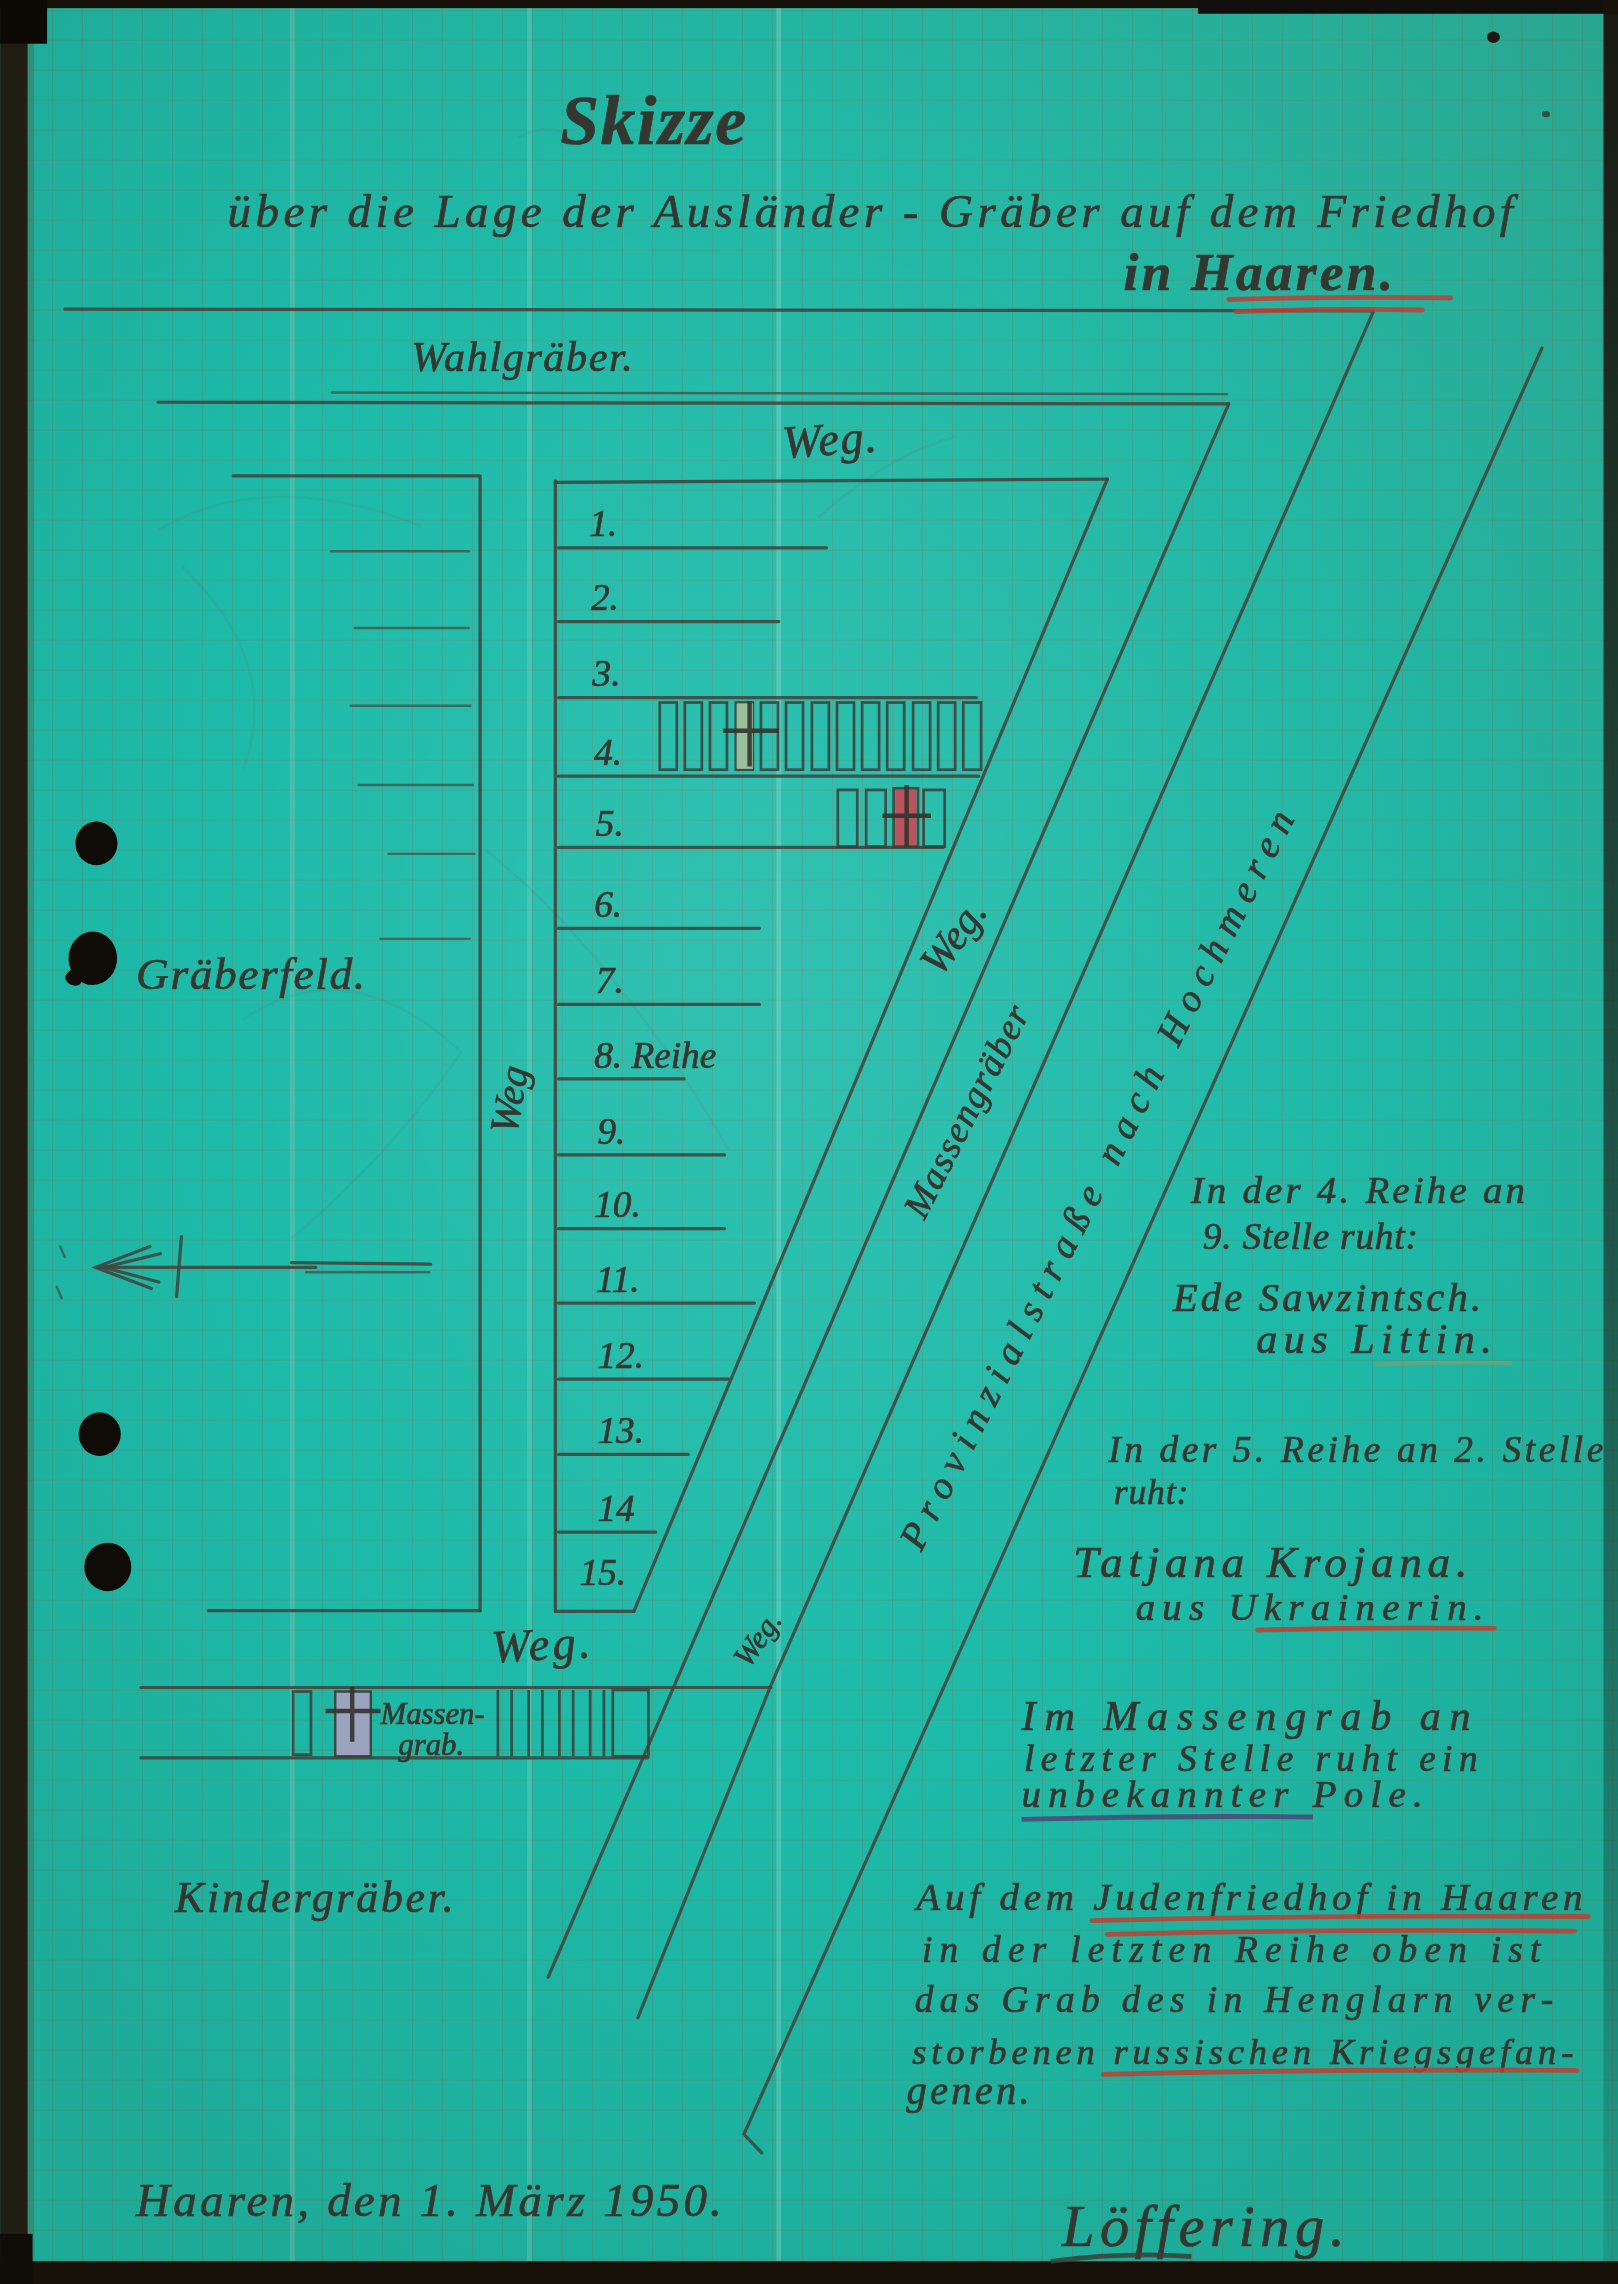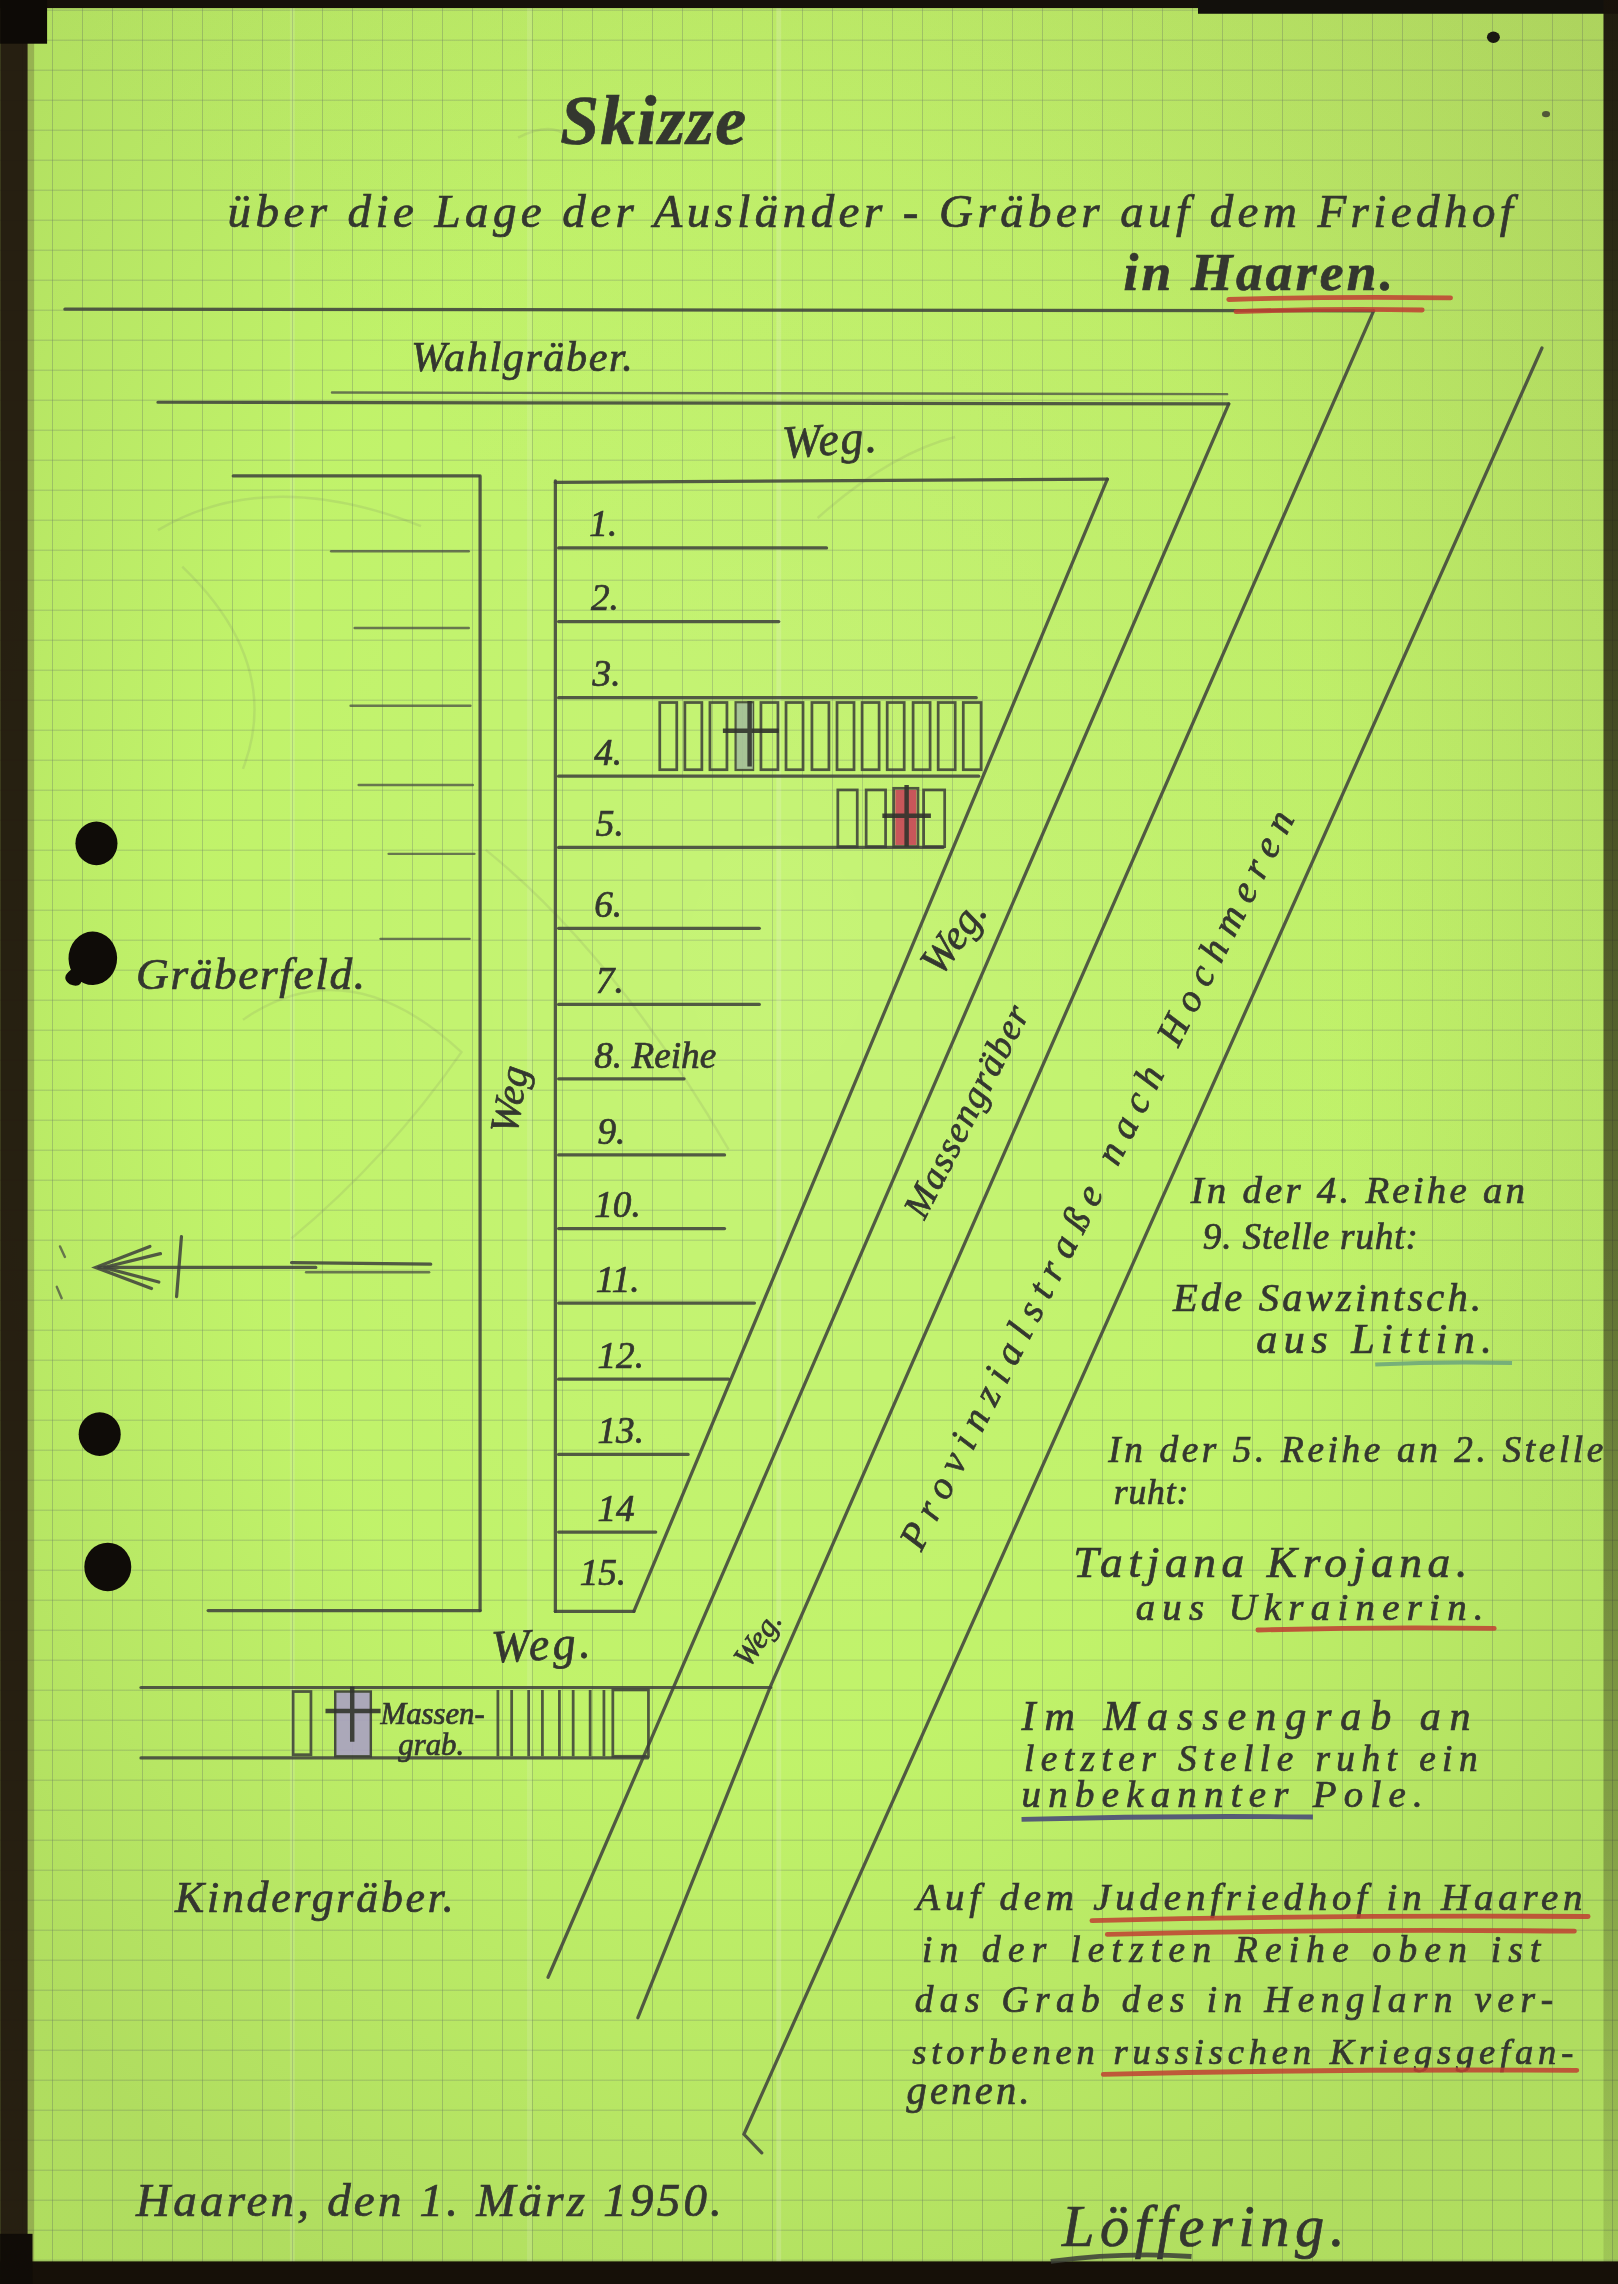--- a/index.html
+++ b/index.html
@@ -1,16 +1,16 @@
 <!DOCTYPE html>
 <html style="font-size:13px"><head>
 <meta charset="utf-8">
 <style>
 html,body{margin:0;padding:0;}
-#page{position:relative;width:1619px;height:2284px;background:#bef264;overflow:hidden;font-family:"Liberation Serif",serif;}
+#page{position:relative;width:1619px;height:2284px;background:#14b8a6;overflow:hidden;font-family:"Liberation Serif",serif;}
 #grid{position:absolute;left:0;top:0;width:1619px;height:2284px;
 background-image:
 repeating-linear-gradient(to right, rgba(104,122,96,0.36) 0px, rgba(104,122,96,0.36) 1.5px, rgba(0,0,0,0) 1.3px, rgba(0,0,0,0) 30px),
 repeating-linear-gradient(to bottom, rgba(104,122,96,0.36) 0px, rgba(104,122,96,0.36) 1.5px, rgba(0,0,0,0) 1.3px, rgba(0,0,0,0) 30px);
 background-position:22px 9.7px;}
 #vign{position:absolute;left:0;top:0;width:1619px;height:2284px;
 background:linear-gradient(225deg, rgba(150,130,80,0.10), rgba(150,130,80,0.0) 42%), radial-gradient(ellipse 1052px 1457px at 48% 42%, rgba(255,255,250,0.13) 0%, rgba(255,255,250,0.04) 55%, rgba(90,92,66,0.14) 100%);}
 svg{position:absolute;left:0;top:0;}
 .p{stroke:#41443c;stroke-width:4;fill:none;stroke-linecap:round;opacity:0.88;}
 .p3{stroke:#4a4d44;stroke-width:3;fill:none;stroke-linecap:round;opacity:0.75;}

